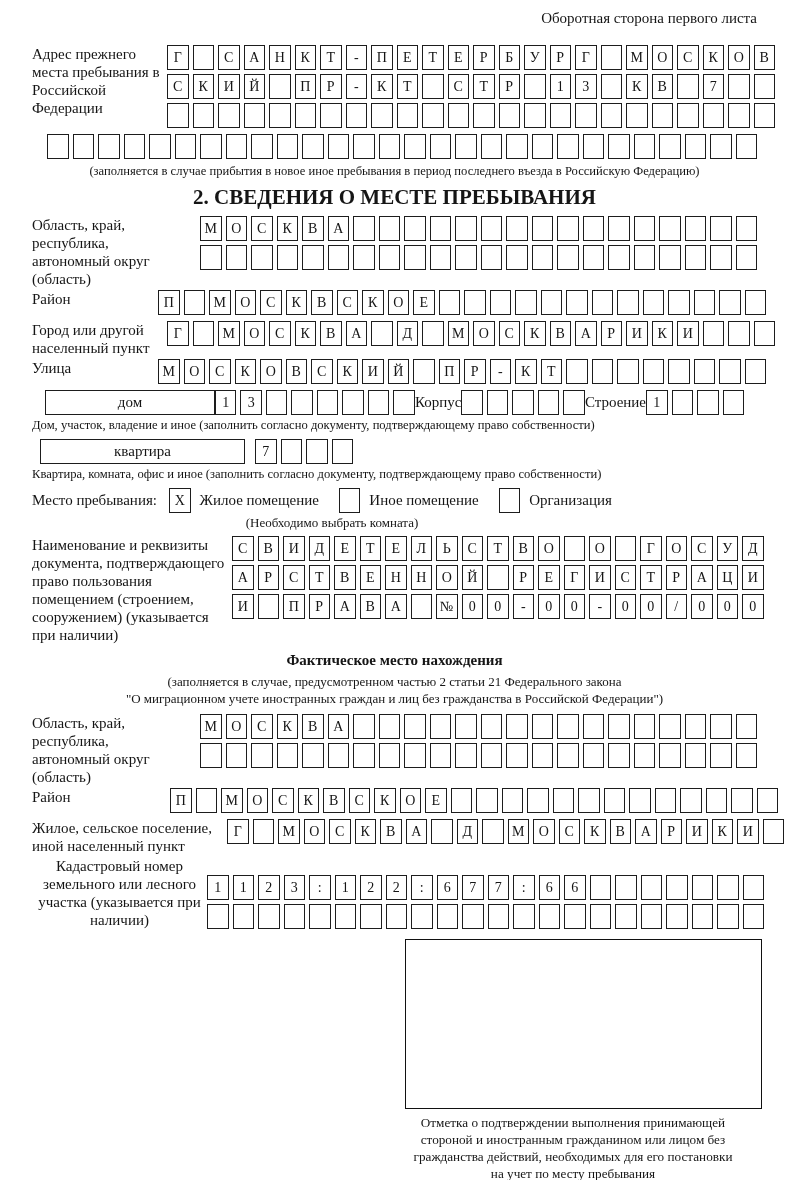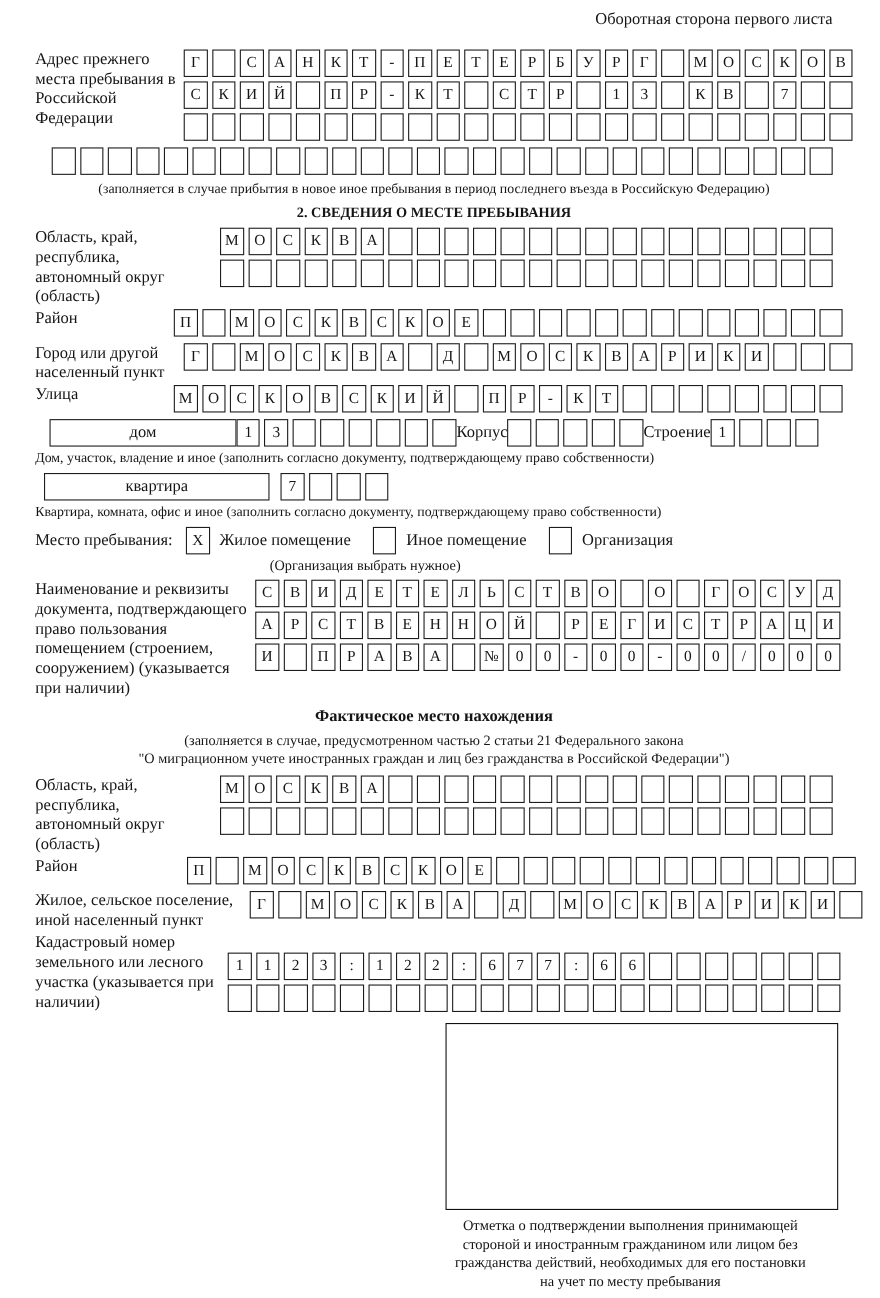--- a/index.html
+++ b/index.html
@@ -8,24 +8,24 @@
   .content{padding:10px 43px 0 32px;}
   .hdr{text-align:right;margin-bottom:18px;font-size:15px;}
   
   .strip{display:flex;gap:4px;margin-bottom:4px;}
   .cell{box-sizing:border-box;flex:none;width:21.5px;height:25px;border:1.4px solid #1d1d1d;
         display:flex;align-items:center;justify-content:center;font-size:14px;background:#fff;}
   .frow{display:flex;align-items:flex-start;margin-bottom:2px;}
   .flabel{flex:none;line-height:18px;}
   .fstrips{margin-left:auto;display:flex;flex-direction:column;align-items:flex-end;}
   .w135{width:135px;} .w126{width:126px;} .w200{width:200px;} .w138{width:138px;}
-  .w195{width:195px;} .w175{width:175px;}
+  .w195{width:195px;} .w175{width:175px;text-align:center;}
   .caption{font-size:12.6px;line-height:16px;margin:2px 0 6px 0;}
   .center{text-align:center;}
-  .sect-title{text-align:center;font-weight:bold;font-size:13px;margin:4px 0 6px 0;}
+  .sect-title{text-align:center;font-weight:bold;font-size:21px;margin:4px 0 6px 0;}
   .fact-title{text-align:center;font-weight:bold;font-size:15px;margin:8px 0 5px 0;}
   .note{font-size:13px;line-height:16.5px;text-align:center;}
   .note-block{margin-bottom:7px;}
   .widebox{box-sizing:border-box;height:25px;border:1.4px solid #1d1d1d;flex:none;
            display:flex;align-items:center;justify-content:center;font-size:15px;}
   .domrow{display:flex;align-items:center;justify-content:center;margin-bottom:2px;}
   .kvrow{display:flex;align-items:center;gap:10px;margin-left:8px;margin-bottom:2px;}
   .inline-lbl{flex:none;line-height:25px;}
   .mesto-row{display:flex;align-items:center;gap:12px;margin-bottom:2px;}
   .opt{display:flex;align-items:center;gap:9px;}
@@ -359,21 +359,21 @@
     </span>
     <span class="opt">
       <span class="cell"></span>
       <span>Иное помещение</span>
     </span>
     <span class="opt">
       <span class="cell"></span>
       <span>Организация</span>
     </span>
   </div>
-  <div class="mesto-note">(Организация выбрать нужное)</div>
+  <div class="mesto-note">(Необходимо выбрать комната)</div>
 
   <div class="frow" style="margin-bottom:4px">
     <div class="flabel w200">Наименование и реквизиты документа, подтверждающего право пользования помещением (строением, сооружением) (указывается при наличии)</div>
     <div class="fstrips">
       <div class="strip">
           <span class="cell">С</span>
           <span class="cell">В</span>
           <span class="cell">И</span>
           <span class="cell">Д</span>
           <span class="cell">Е</span>

